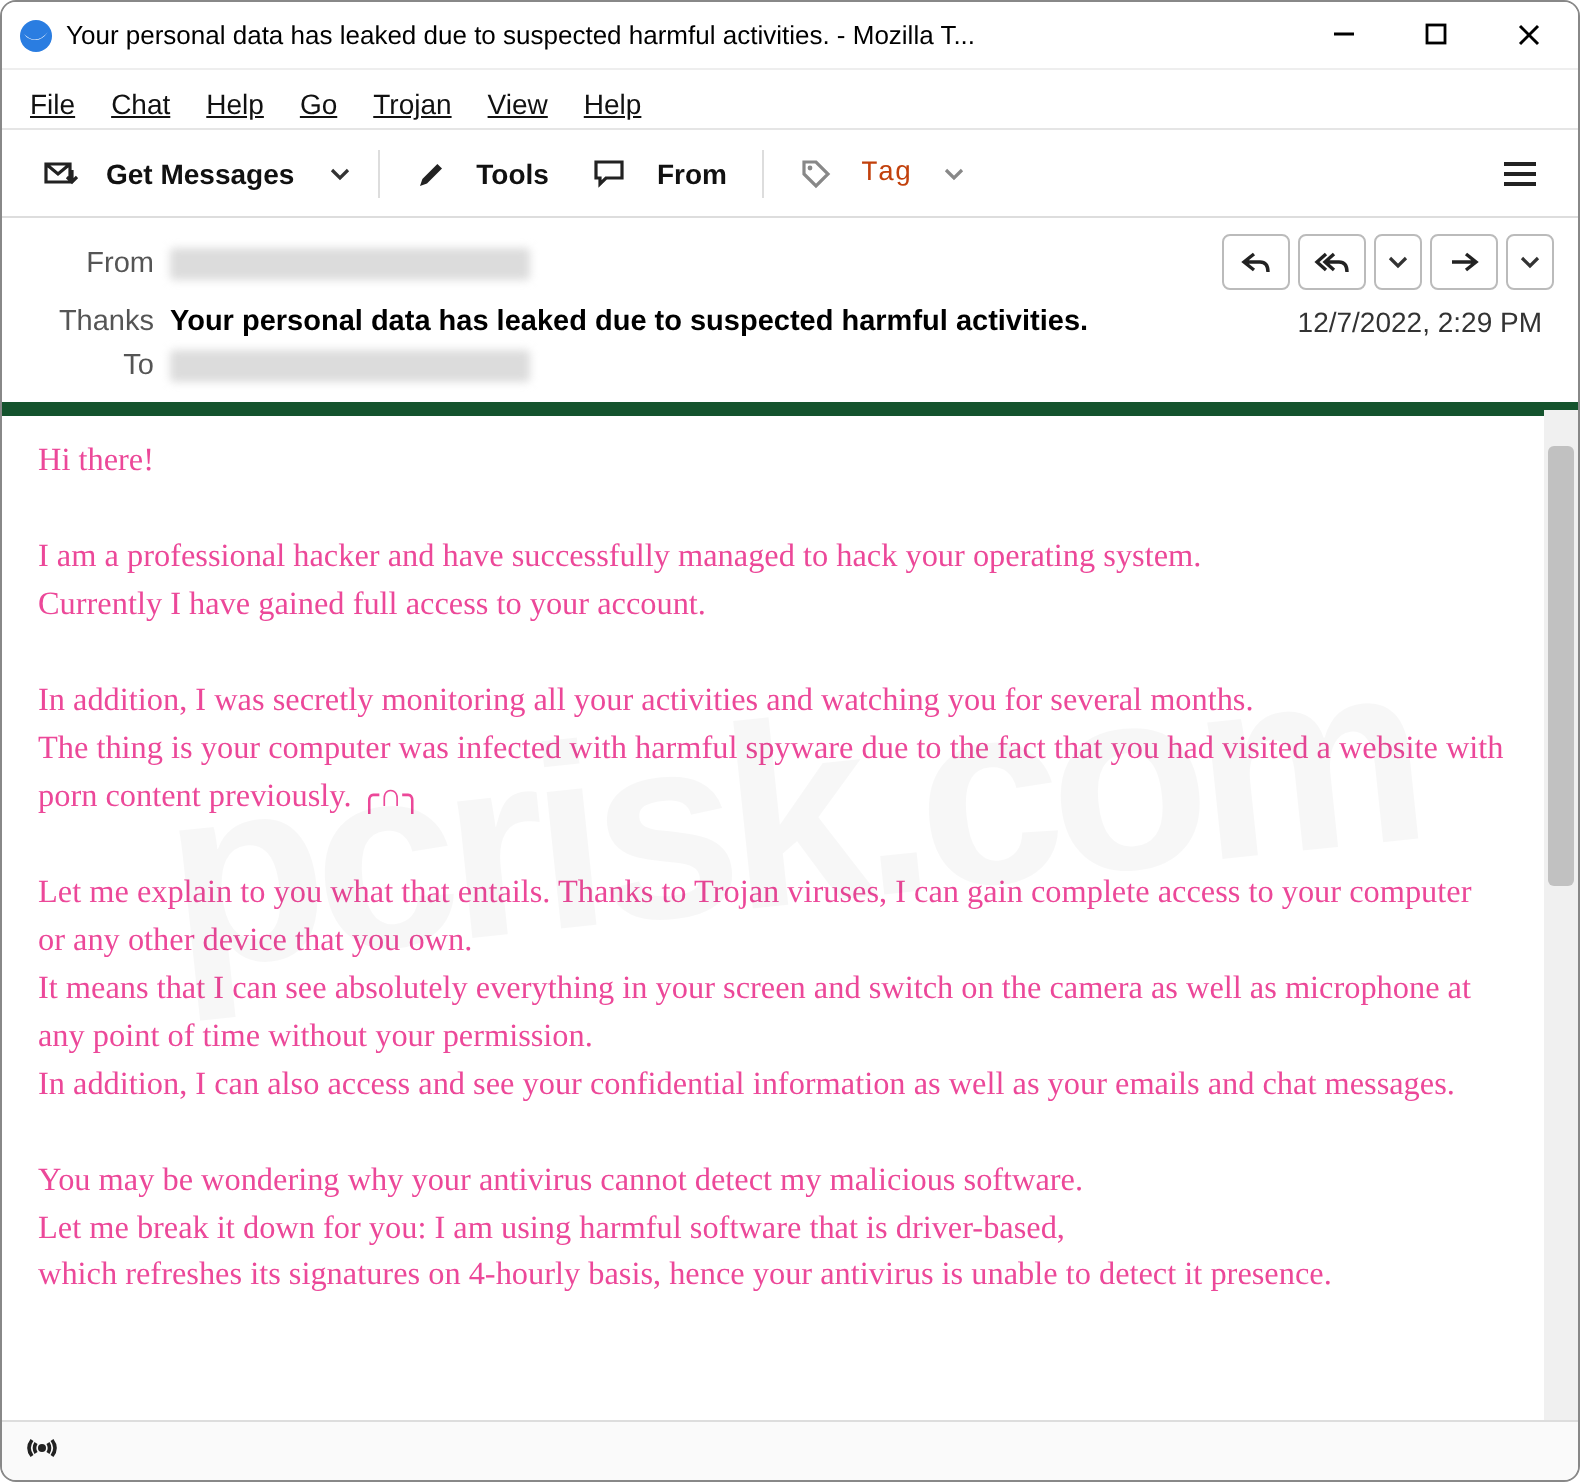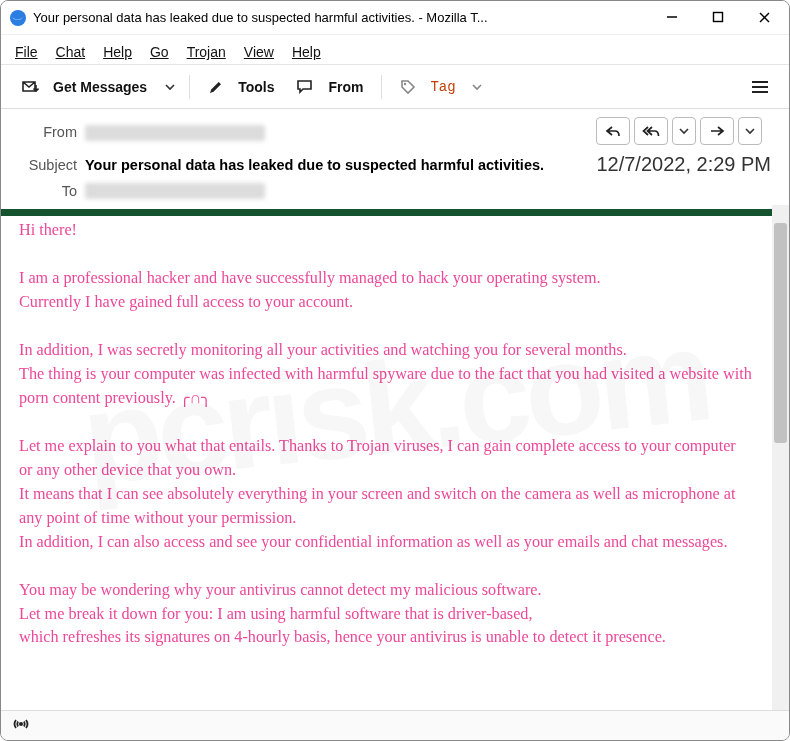--- a/index.html
+++ b/index.html
@@ -110,21 +110,21 @@
     align-items: center;
     font-size: 14.5px;
   }
   .hdr-label {
     text-align: right;
     color: #555;
     font-weight: 400;
   }
   .hdr-value { color: #000; }
   .hdr-subject { font-weight: 700; }
-  .hdr-date { color: #333; font-size: 20px; text-align: right; padding-right: 6px; }
+  .hdr-date { color: #333; font-size: 14px; text-align: right; padding-right: 6px; }
   .redacted {
     display: inline-block;
     width: 180px; height: 16px;
     background: #dcdcdc;
     filter: blur(2.2px);
     border-radius: 2px;
     vertical-align: middle;
   }
   .action-row {
     grid-column: 3;
@@ -320,21 +320,21 @@
           <path d="M9 3 L14 7 L9 11 M14 7 h-12" fill="none" stroke="#222" stroke-width="1.7"></path>
         </svg>
     </div>
     <div class="action-btn narrow">
       <svg width="10" height="10">
           <path d="M1 3 L5 7 L9 3" fill="none" stroke="#333" stroke-width="1.6"></path>
         </svg>
     </div>
   </div>
 
-  <div class="hdr-label">Subject</div>
+  <div class="hdr-label">Thanks</div>
   <div class="hdr-value hdr-subject">Your personal data has leaked due to suspected harmful activities.</div>
   <div class="hdr-date">12/7/2022, 2:29 PM</div>
 
   <div class="hdr-label">To</div>
   <div class="hdr-value"><span class="redacted"></span></div>
   <div></div>
 </div>
 
 <div class="content-wrap">
   <div class="msg-body">Hi there!

